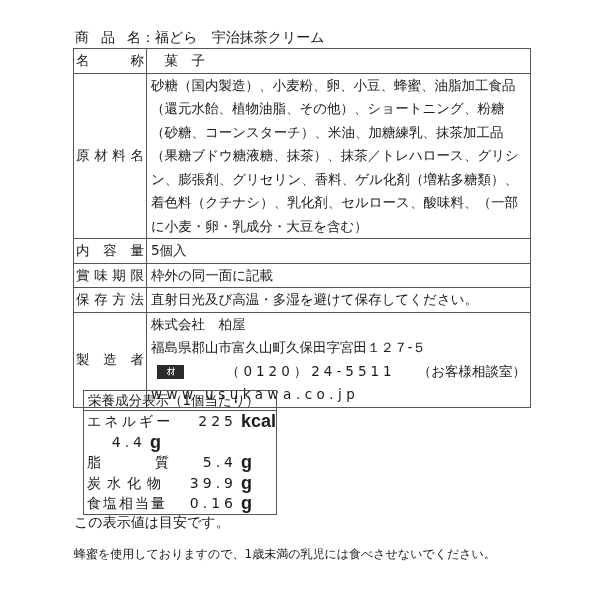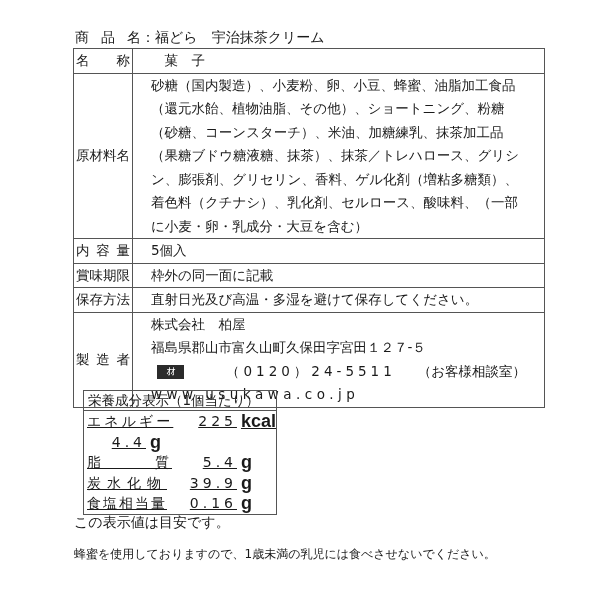--- a/index.html
+++ b/index.html
@@ -2,31 +2,31 @@
 <html><head>
 <meta charset="utf-8">
 <style>
   html, body { margin:0; padding:0; background:#ffffff; }
   body { width:600px; height:600px; position:relative; overflow:hidden;
          font-family: "DejaVu Sans", sans-serif; color:#1a1a1a; }
   .title-line { position:absolute; left:75px; top:28px; font-size:14px; line-height:18px; white-space:nowrap; }
   .title-line .lbl { display:inline-block; width:70px; letter-spacing:0; }
   .title-line .lbl span { display:inline-block; }
   table.spec { position:absolute; left:73px; top:48px; width:458px; border-collapse:collapse; font-size:13.5px; }
-  table.spec td { border:1.2px solid #555; padding:0 18px; vertical-align:middle; line-height:23.5px; }
+  table.spec td { border:1.2px solid #555; padding:0 4px; vertical-align:middle; line-height:23.5px; }
   table.spec td.k { width:76px; padding:0 2px; }
   .spread { display:flex; justify-content:space-between; white-space:nowrap; }
   .vline { line-height:23.5px; white-space:nowrap; }
   .freedial { display:inline-block; width:27px; height:14px; background:#2b2b2b; color:#fff; font-size:10px; line-height:14px;
               text-align:center; vertical-align:middle; margin:0 6px 0 6px; font-weight:normal; letter-spacing:-1px; }
   .mono-space { letter-spacing:4px;margin-left:36px; }
   .url { letter-spacing:4.5px; }
   .nut { position:absolute; left:83px; top:390px; width:192px; border:1.2px solid #555; font-size:14px; }
   .nut .hdr { border-bottom:1.5px solid #555; height:19px; line-height:19px; padding-left:4px; white-space:nowrap; font-size:13.5px; }
-  .nut .row { display:flex; height:20.5px; line-height:20.5px; white-space:nowrap;text-decoration:underline; }
+  .nut .row { display:flex; height:20.5px; line-height:20.5px; white-space:nowrap; }
   .nut .nk { width:88px; padding-left:3px; }
   .nut .nv { width:62px; text-align:right; letter-spacing:4px; }
   .nut .nu { padding-left:4px; font-family:"Liberation Sans", sans-serif; font-weight:bold; font-size:18px; }
   .note { position:absolute; left:74px; top:514px; font-size:14px; white-space:nowrap; }
   .honey { position:absolute; left:74px; top:546px; font-size:12px; white-space:nowrap;text-align:center; }
 </style>
 </head>
 <body>
 
 <div class="title-line">

